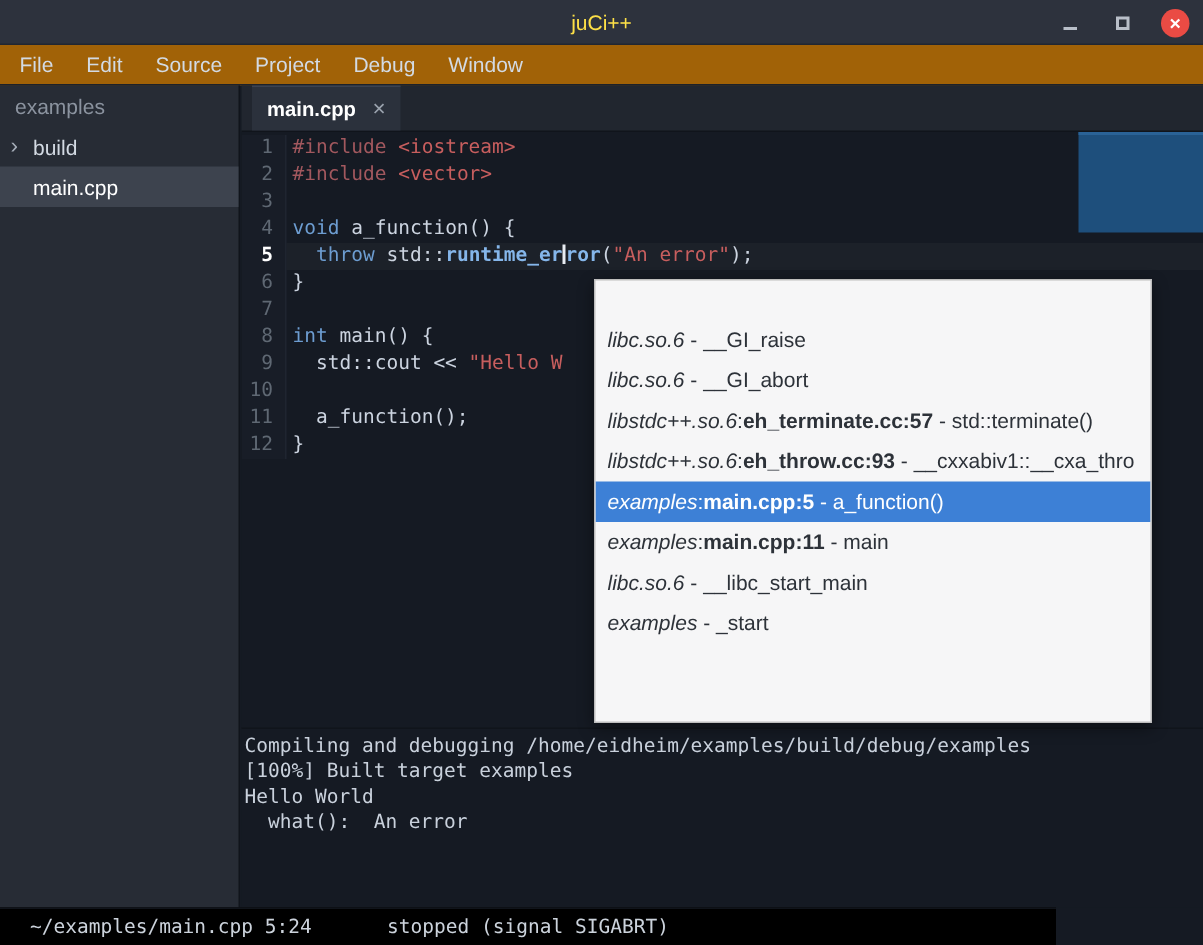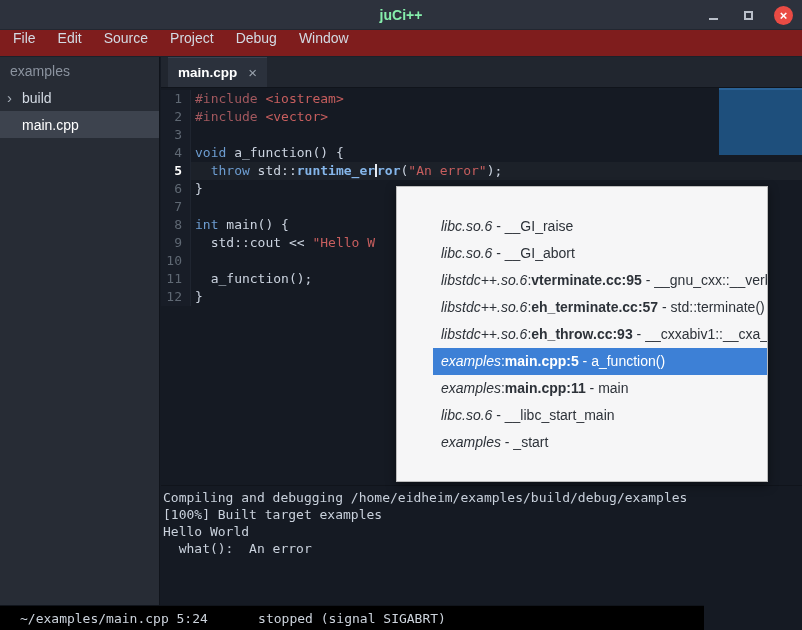--- a/index.html
+++ b/index.html
@@ -4,34 +4,34 @@
 <style>
   * { margin:0; padding:0; box-sizing:border-box; }
   html,body { width:802px; height:630px; overflow:hidden; background:#151a23;
               font-family:"Liberation Sans",sans-serif; }
   .window { position:absolute; inset:0; width:802px; height:630px; }
 
   
   .titlebar { position:absolute; left:0; top:0; width:802px; height:30px;
               background:#2d323d; border-bottom:1px solid #222731;
               display:flex; align-items:center; justify-content:center; }
-  .title { color:#86efac; font-size:14px; font-weight:bold; }
+  .title { color:#fde047; font-size:14px; font-weight:normal; }
   .win-controls { position:absolute; right:9px; top:0; height:30px;
                   display:flex; align-items:center; gap:16px; }
   .win-btn { width:19px; height:19px; display:flex; align-items:center;
              justify-content:center; color:#b6bcc6; }
   .min-glyph { width:9px; height:2px; background:#b9bfc9; margin-top:7px; }
   .restore-glyph { width:9px; height:9px; border:2px solid #b9bfc9; }
   .win-btn.close { border-radius:50%; background:var(--close-red,#ea4b44);
                    color:#fff; font-size:13px; line-height:1; font-weight:bold; }
 
   
   .menubar { position:absolute; left:0; top:30px; width:802px; height:27px;
-             background:#7f1d1d; border-bottom:1px solid #1c212a;
-             display:flex; align-items:flex-start; padding-left:2px; }
+             background:#a16207; border-bottom:1px solid #1c212a;
+             display:flex; align-items:center; padding-left:2px; }
   .menu-item { color:#d3dae3; font-size:14px; padding:0 11px;
                display:flex; align-items:center; }
 
   
   .sidebar { position:absolute; left:0; top:57px; width:160px; height:548px;
              background:#272c35; border-right:1px solid #10141b; }
   .side-header { height:27px; display:flex; align-items:center;
                  padding-left:10px; color:#8b939f; font-size:14px; }
   .tree-item { height:27px; display:flex; align-items:center;
                padding-left:22px; color:#d3dae3; font-size:14px; position:relative; }
@@ -66,21 +66,21 @@
   .seg-hdr  { color:var(--string-red,#c75e5e); }
   .caret { display:inline-block; width:2px; height:13px; background:#e8ecf2;
            vertical-align:-2px; }
   .blue-box { position:absolute; right:0; top:0; width:83px; height:67px;
               background:var(--tooltip-blue,#1e4f7c); border-top:2px solid #2a6296; }
 
   
   .popup { position:absolute; left:396px; top:186px; width:372px; height:296px;
            background:#f6f6f7; border:1px solid #bdbdbd; padding-top:26px;
            box-shadow:0 3px 10px rgba(0,0,0,0.45); overflow:hidden;
-           font-size:14px; color:#2d3239; z-index:10;padding-left:36px; }
+           font-size:14px; color:#2d3239; z-index:10; }
   .popup-item { height:27px; line-height:27px; padding:0 8px;
                 white-space:nowrap; overflow:hidden; }
   .popup-item .lib { font-style:italic; }
   .popup-item .loc { font-weight:bold; }
   .popup-item.selected { background:var(--selection-blue,#3d80d6); color:#ffffff; }
 
   
   .output { position:absolute; left:161px; top:485px; width:641px; height:120px;
             background:#151a23; border-top:1px solid #10141b;
             padding:3px 0 0 2px; color:#c9d1dc;
@@ -157,21 +157,20 @@
         <div class="code-row"><span class="ln">10</span><span class="code-text"></span></div>
         <div class="code-row"><span class="ln">11</span><span class="code-text"><span class="seg-def">  a_function();</span></span></div>
         <div class="code-row"><span class="ln">12</span><span class="code-text"><span class="seg-def">}</span></span></div>
       </div>
     <div class="blue-box"></div>
   </div>
 
   <div class="popup" id="popup">
       <div class="popup-item"><span class="lib">libc.so.6</span> - __GI_raise</div>
       <div class="popup-item"><span class="lib">libc.so.6</span> - __GI_abort</div>
-      <div class="popup-item"><span class="lib">libstdc++.so.6</span>:<span class="loc">vterminate.cc:95</span> - __gnu_cxx::__verbos</div>
       <div class="popup-item"><span class="lib">libstdc++.so.6</span>:<span class="loc">eh_terminate.cc:57</span> - std::terminate()</div>
       <div class="popup-item"><span class="lib">libstdc++.so.6</span>:<span class="loc">eh_throw.cc:93</span> - __cxxabiv1::__cxa_thro</div>
       <div class="popup-item selected"><span class="lib">examples</span>:<span class="loc">main.cpp:5</span> - a_function()</div>
       <div class="popup-item"><span class="lib">examples</span>:<span class="loc">main.cpp:11</span> - main</div>
       <div class="popup-item"><span class="lib">libc.so.6</span> - __libc_start_main</div>
       <div class="popup-item"><span class="lib">examples</span> - _start</div>
     </div>
 
   <div class="output" id="output">
       <div class="out-line">Compiling and debugging /home/eidheim/examples/build/debug/examples</div>

